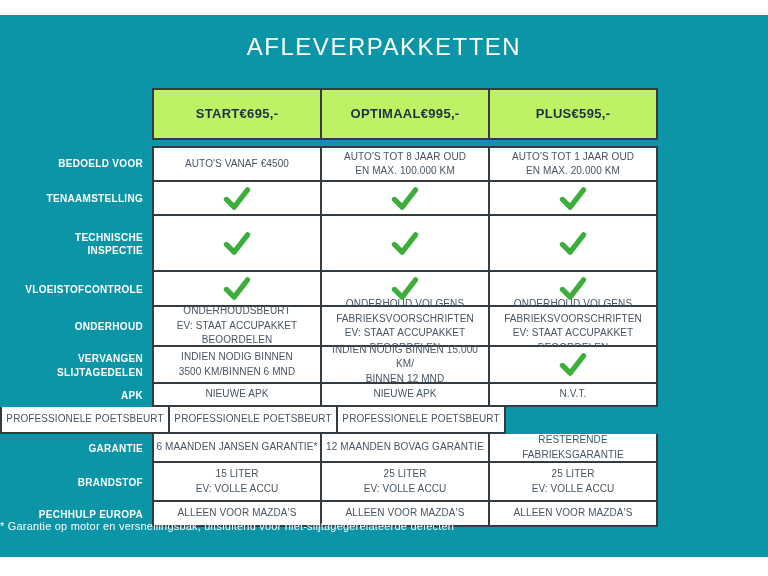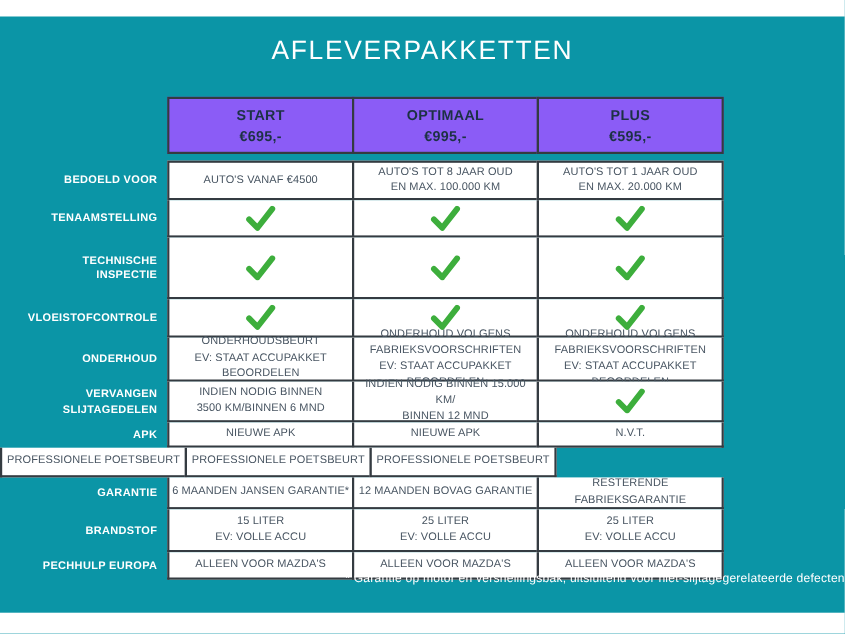--- a/index.html
+++ b/index.html
@@ -15,22 +15,22 @@
   .title{
     position:absolute;left:0;top:33px;width:768px;
     text-align:center;color:#ffffff;
     font-size:24px;font-weight:400;letter-spacing:1.5px;
   }
   .comparison{position:absolute;left:0;top:88px;width:768px;}
   .hrow{display:flex;height:52px;margin-bottom:6px;}
   .spacer{width:152px;}
   .hcell{
     width:170px;box-sizing:border-box;
-    background:#8b5cf6;border:2px solid #343b41;
-    display:flex;flex-direction:column;justify-content:center;align-items:center;
+    background:#bef264;border:2px solid #343b41;
+    display:flex;flex-direction:row;justify-content:center;align-items:center;
     color:#1c3144;font-weight:bold;font-size:13px;line-height:1.5;
     text-align:center;letter-spacing:0.3px;
   }
   .hcell + .hcell{margin-left:-2px;}
   .trow{display:flex;}
   .rlabel{
     width:152px;box-sizing:border-box;padding-right:9px;
     display:flex;flex-direction:column;justify-content:center;align-items:flex-end;
     color:#ffffff;font-weight:bold;font-size:10px;line-height:1.35;
     text-align:right;letter-spacing:0.3px;
@@ -42,21 +42,21 @@
     display:flex;flex-direction:column;justify-content:center;align-items:center;
     text-align:center;color:#475461;font-size:10px;line-height:1.45;
     letter-spacing:0.1px;padding:1px 2px;
   }
   .cell + .cell{margin-left:-2px;}
   .trow:not(.first) .cell{border-top:none;}
   .cell .line{display:block;}
   .check{width:30px;height:23px;display:block;}
   .footnote{
     position:absolute;left:0;top:520px;width:768px;
-    text-align:right;color:#ffffff;font-size:11px;letter-spacing:0.2px;
+    text-align:left;color:#ffffff;font-size:11px;letter-spacing:0.2px;
   }
 </style>
 </head>
 <body>
 
 <div class="band"></div>
 
 <div class="title">AFLEVERPAKKETTEN</div>
 
 <div class="comparison">

